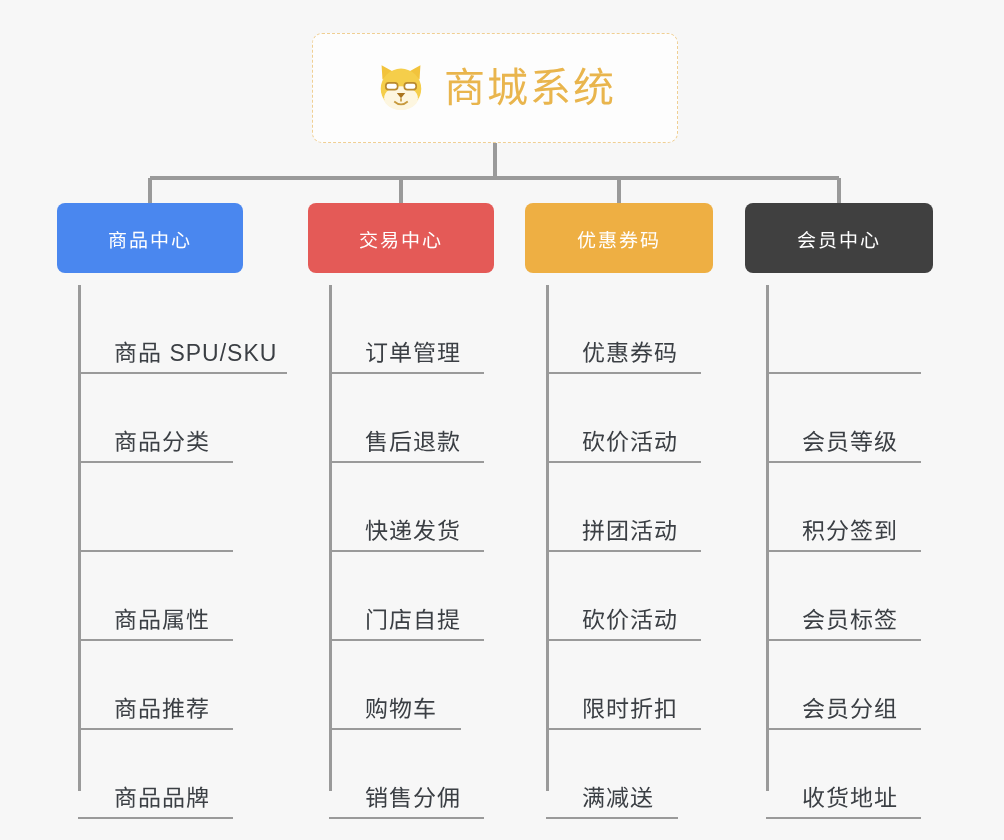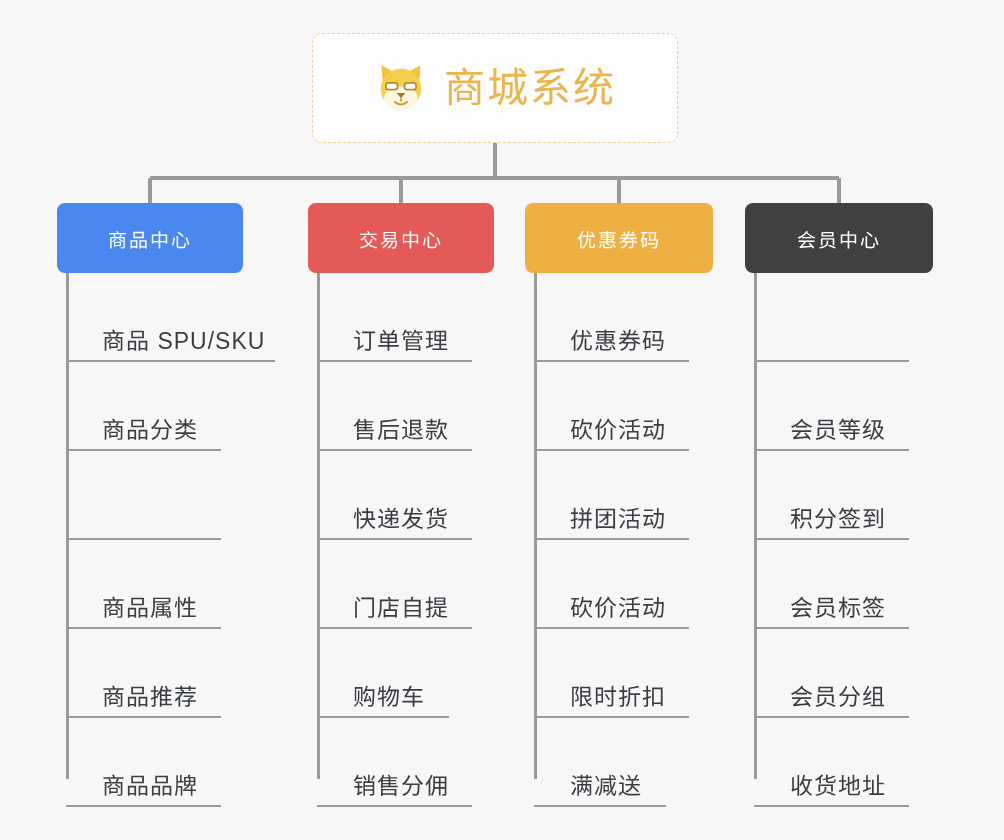--- a/index.html
+++ b/index.html
@@ -82,21 +82,21 @@
     font-size: 19px;
     letter-spacing: 2px;
     white-space: nowrap;
     position: relative;
     z-index: 2;
   }
 
   
   .leaf-list {
     position: relative;
-    margin: 0;
+    margin: 12px;
     padding: 0;
     list-style: none;
     
   }
   .leaf-list::before {
     content: "";
     position: absolute;
     left: 9px;
     top: 0;
     bottom: 28px;

